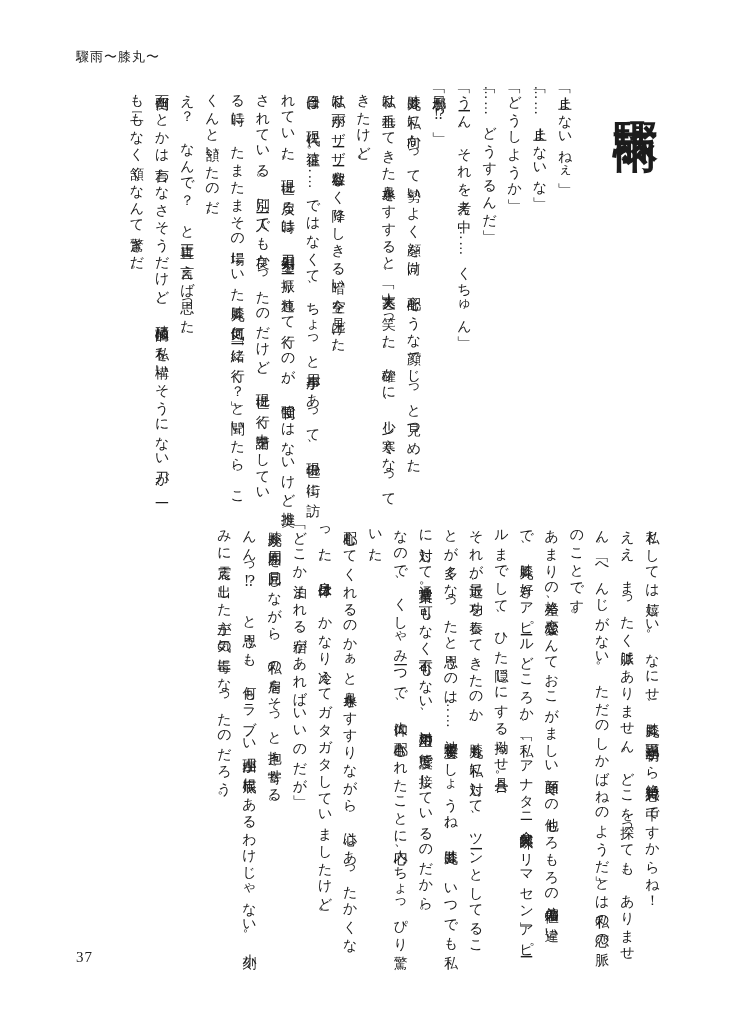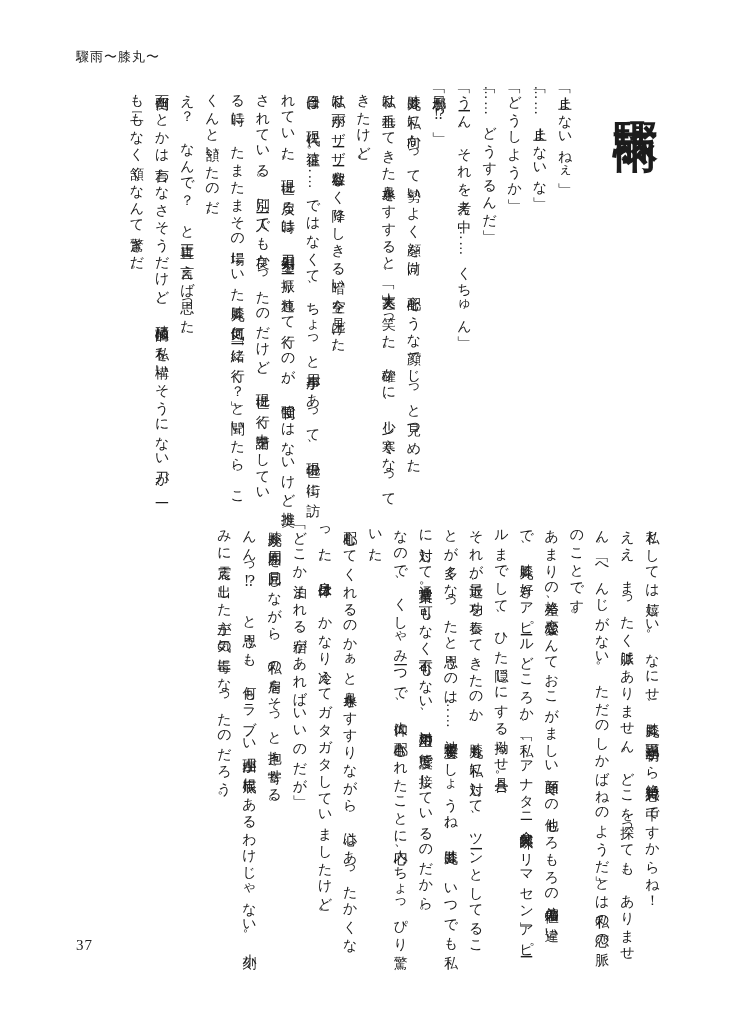--- a/index.html
+++ b/index.html
@@ -57,21 +57,21 @@
     margin-left: 28px;
     padding-top: 2px;
   }
   .text-block p {
     margin: 0;
     padding: 0;
   }
   .page-number {
     position: absolute;
     left: 76px;
-    bottom: 70px;
+    bottom: 58px;
     font-size: 15px;
     letter-spacing: 1px;
     color: #1c1c1c;
   }
 </style>
 </head>
 <body>
 
 <div class="page">
 

